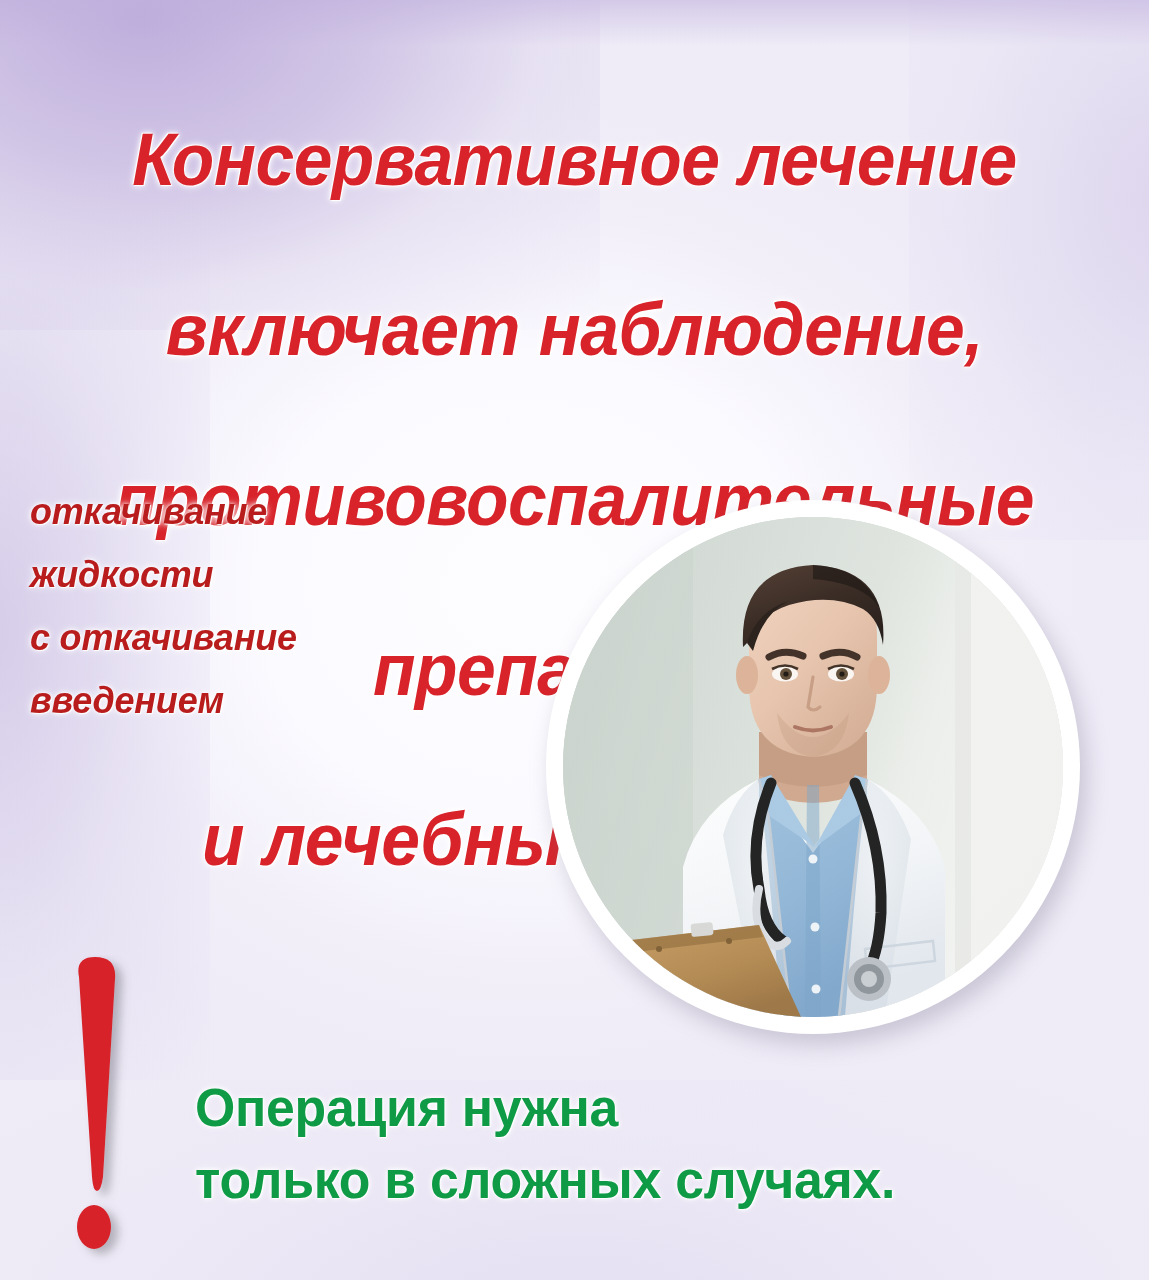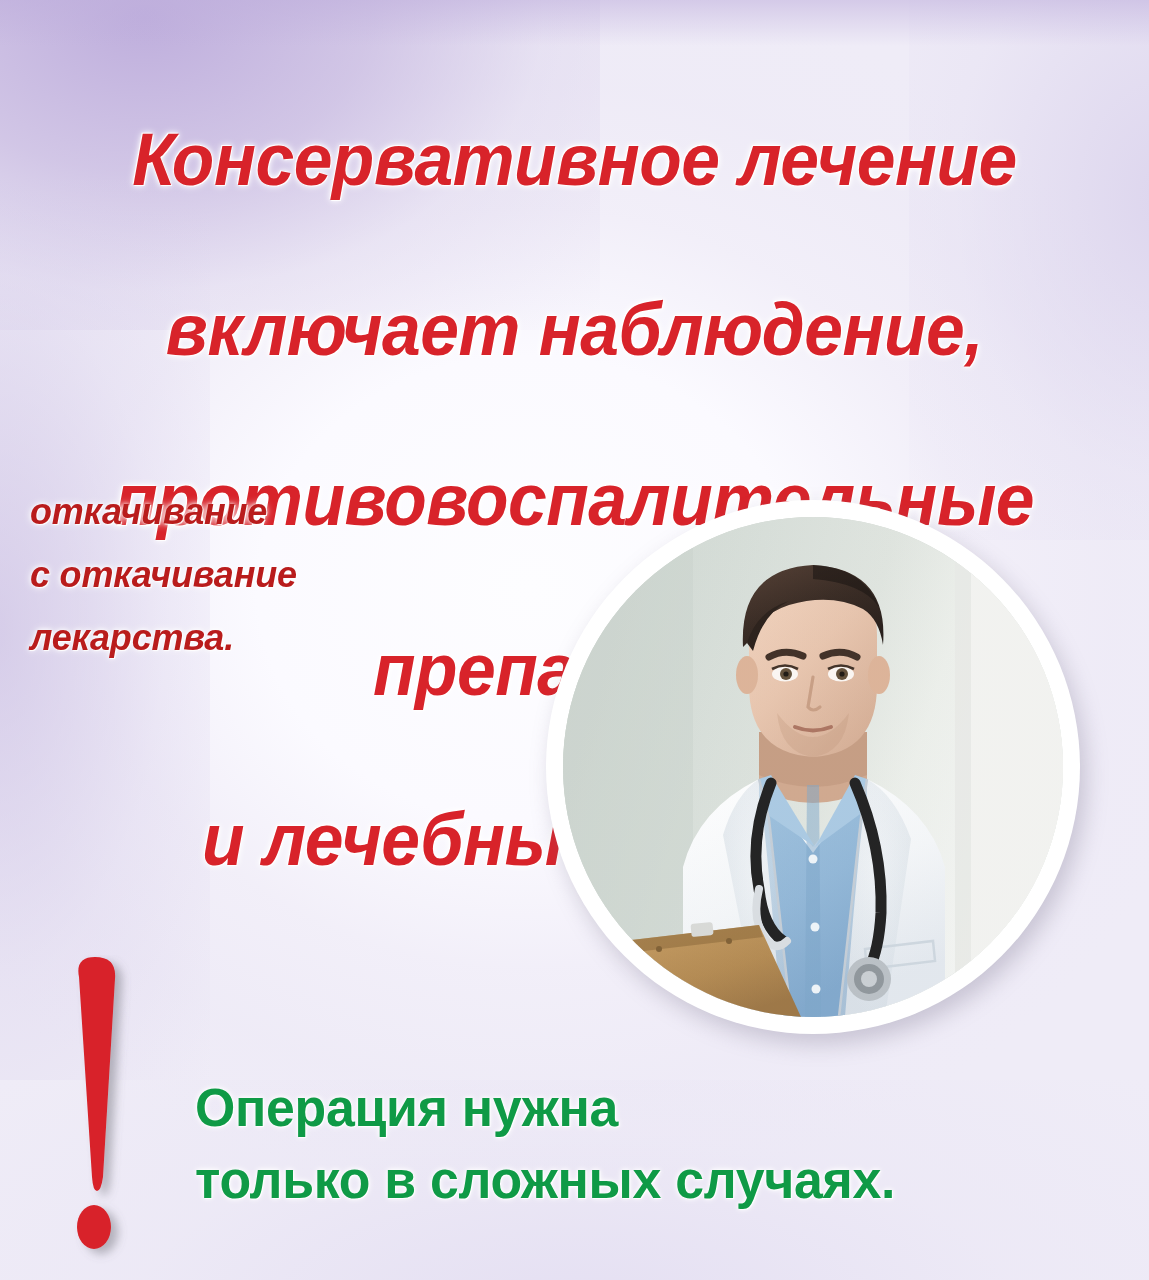--- a/index.html
+++ b/index.html
@@ -194,22 +194,23 @@
   <div class="headline">
     <span class="l1">Консервативное лечение</span>
     <span class="l2">включает наблюдение,</span>
     <span class="l3">противовоспалительные</span>
     <span class="l4">препараты</span>
     <span class="l5">и лечебные пункции -</span>
   </div>
 
   <div class="blue-text">
     <span>откачивание</span>
+    <span>жидкости</span>
     <span>с откачивание</span>
-    <span>лекарства.</span>
+    <span>введением</span>
   </div>
 
   <div class="photo-wrap">
     <div class="photo-inner">
       <svg class="photo-svg" viewBox="0 0 500 500" xmlns="http://www.w3.org/2000/svg">
         <defs>
           <linearGradient id="wallg" x1="0" y1="0" x2="1" y2="0.3">
             <stop offset="0%" stop-color="#cbd4cd"></stop>
             <stop offset="38%" stop-color="#d7ded8"></stop>
             <stop offset="62%" stop-color="#dfe4de"></stop>

